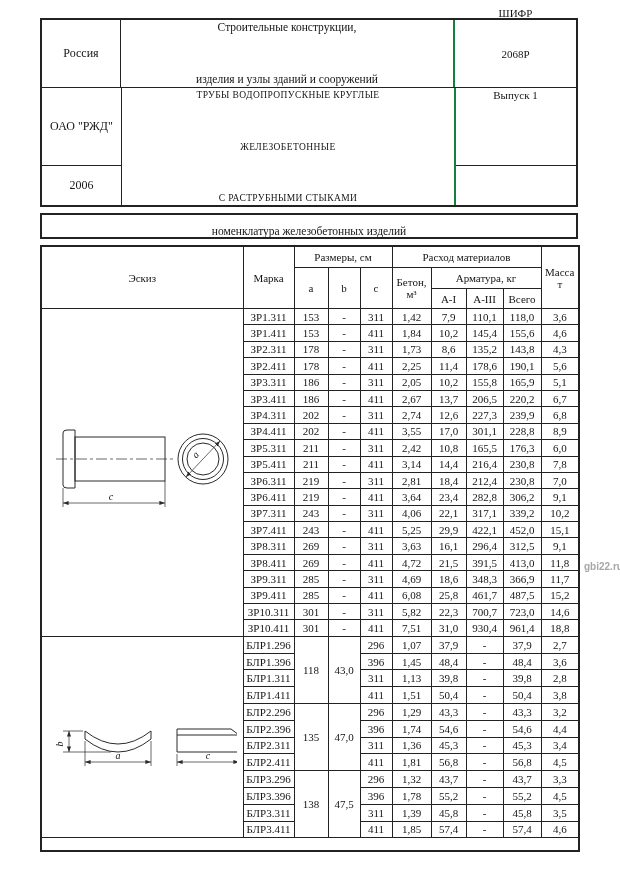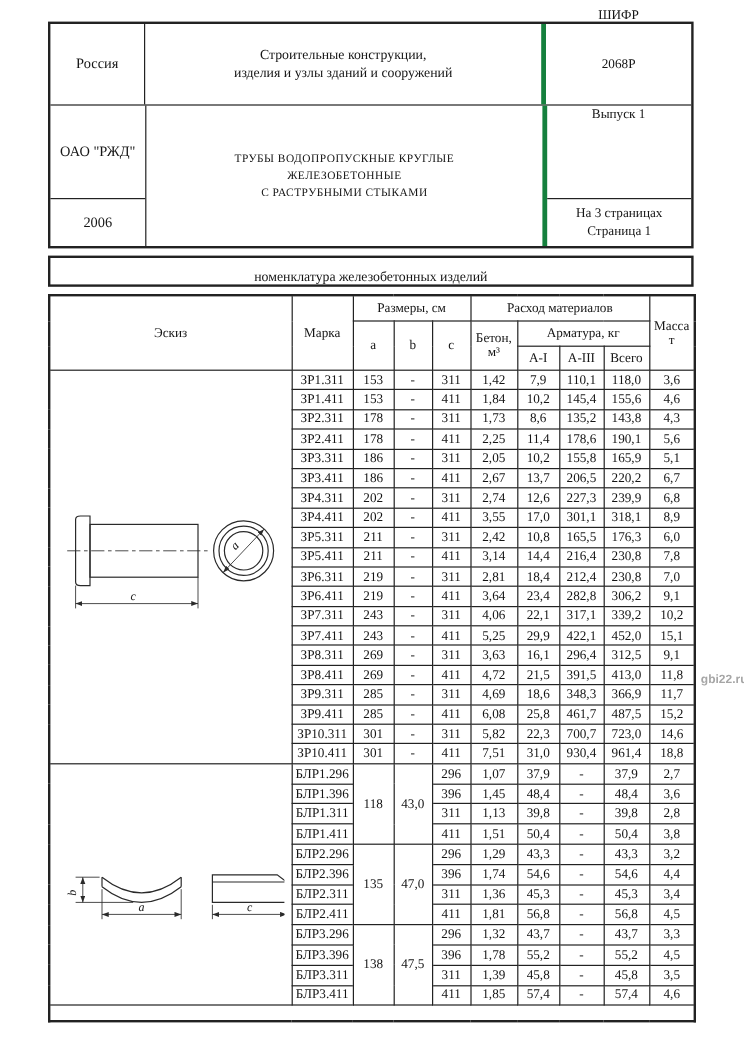--- a/index.html
+++ b/index.html
@@ -6,21 +6,21 @@
   .page{position:relative;width:620px;height:877px;background:#ffffff;overflow:hidden;
         font-family:"Liberation Serif", serif;color:#151515;}
 
   
   .top-block{position:absolute;left:40px;top:18px;width:538px;height:189px;
              border:2px solid #222;box-sizing:border-box;display:flex;flex-direction:column;}
   .tb-row1{display:flex;height:67px;border-bottom:1px solid #222;}
   .tb-row2{display:flex;flex:1;min-height:0;}
   .cell{box-sizing:border-box;display:flex;align-items:center;justify-content:center;text-align:center;}
   .col-left{width:79px;border-right:1px solid #222;}
-  .col-mid{width:334px;border-right:4px solid #15803d;}
+  .col-mid{width:334px;border-right:2px solid #15803d;justify-content:space-between;}
   .col-right{flex:1;}
   .col-stack{display:flex;flex-direction:column;}
   .org-cell{height:78px;border-bottom:1px solid #222;}
   .year-cell{flex:1;}
   .blank-cell{height:78px;border-bottom:1px solid #222;}
   .pages-cell{flex:1;flex-direction:column;line-height:15px;font-size:11px;}
   .country{font-size:12px;}
   .doc-title{flex-direction:column;font-size:11.5px;line-height:15px;}
   .code-block{flex-direction:column;font-size:11px;line-height:14px;gap:27px;}
   .org{font-size:12px;}
@@ -75,24 +75,20 @@
         <div class="cell org-cell org">ОАО "РЖД"</div>
         <div class="cell year-cell year">2006</div>
       </div>
       <div class="cell col-mid subject">
         <span>ТРУБЫ ВОДОПРОПУСКНЫЕ КРУГЛЫЕ</span>
         <span>ЖЕЛЕЗОБЕТОННЫЕ</span>
         <span>С РАСТРУБНЫМИ СТЫКАМИ</span>
       </div>
       <div class="col-right col-stack">
         <div class="cell blank-cell"></div>
-        <div class="cell pages-cell">
-          <span>На 3 страницах</span>
-          <span>Страница 1</span>
-        </div>
       </div>
     </div>
   </div>
 
   <div class="band">
     <span>номенклатура железобетонных изделий</span>
   </div>
 
   <div class="tbl-wrap">
     <table class="nom">
@@ -235,21 +231,21 @@
             <td>6,8</td>
           </tr>
           <tr class="row-zr">
             <td>ЗР4.411</td>
             <td>202</td>
             <td>-</td>
             <td>411</td>
             <td>3,55</td>
             <td>17,0</td>
             <td>301,1</td>
-            <td>318,1</td>
+            <td>228,8</td>
             <td>8,9</td>
           </tr>
           <tr class="row-zr">
             <td>ЗР5.311</td>
             <td>211</td>
             <td>-</td>
             <td>311</td>
             <td>2,42</td>
             <td>10,8</td>
             <td>165,5</td>

